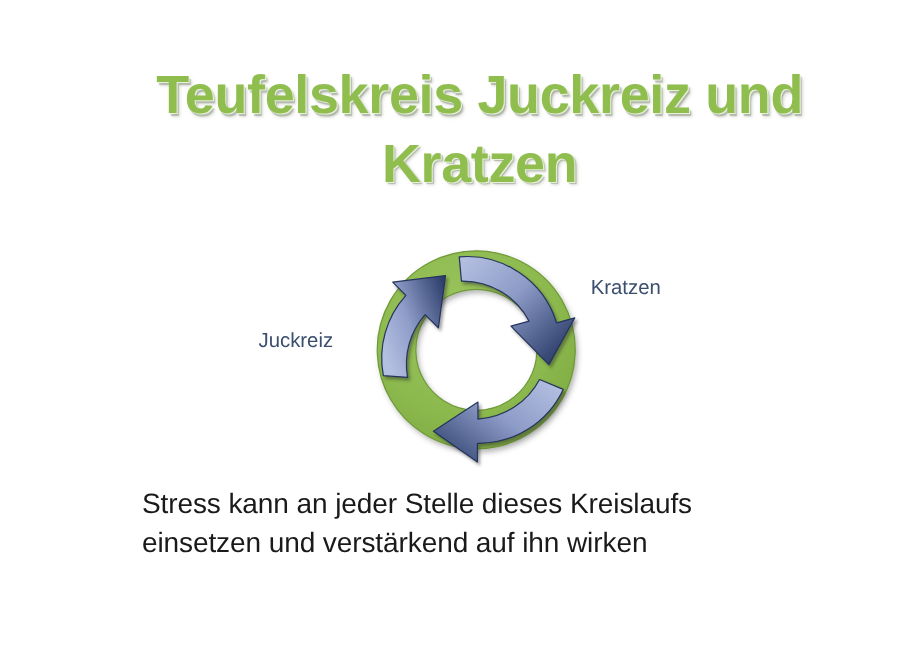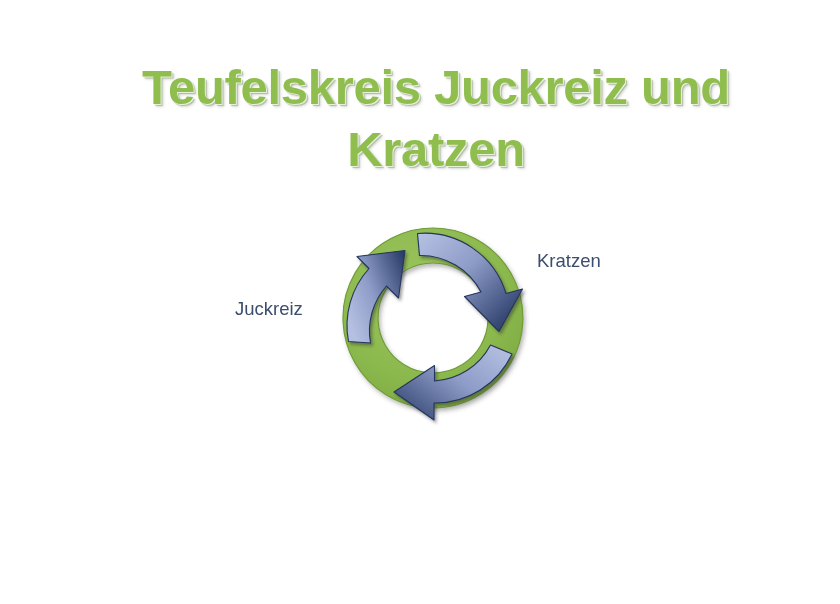--- a/index.html
+++ b/index.html
@@ -174,14 +174,18 @@
                  Z" fill="url(#arrGradC)" stroke="#25345c" stroke-width="1.1" stroke-linejoin="round"></path>
       </g>
     </svg>
   </div>
 
   <div class="cycle-label" id="label-juckreiz">Juckreiz</div>
 
   <div class="cycle-label" id="label-kratzen">Kratzen</div>
 
 
+  <div id="caption-block">
+    <div class="caption-line">Stress kann an jeder Stelle dieses Kreislaufs</div>
+    <div class="caption-line">einsetzen und verstärkend auf ihn wirken</div>
+  </div>
 
 </div>
 
 </body></html>

